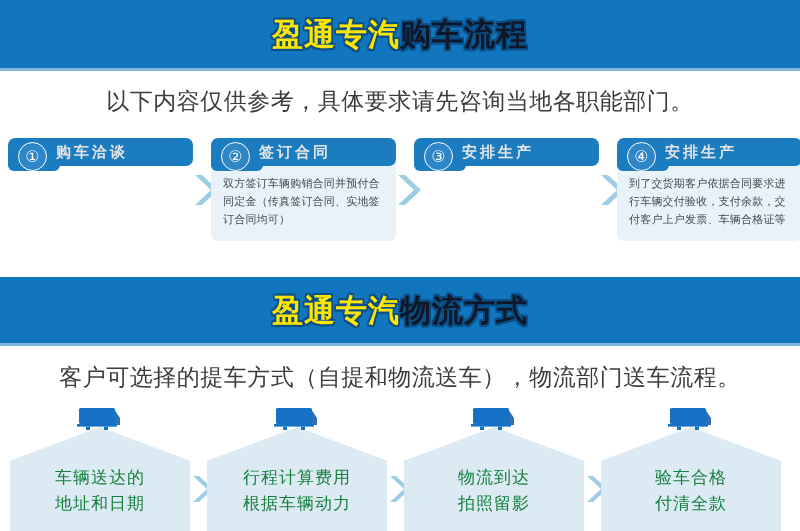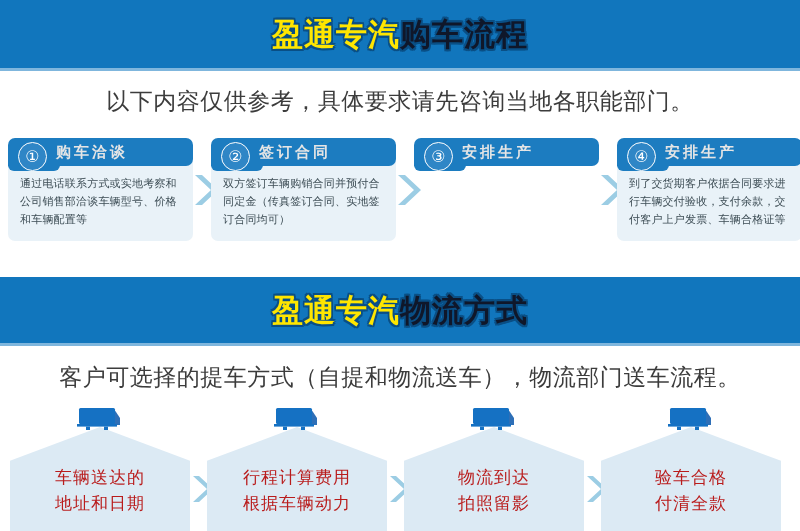--- a/index.html
+++ b/index.html
@@ -114,21 +114,21 @@
   .logi-card{
     position:absolute;top:22px;width:180px;height:109px;
   }
   .pent{
     position:absolute;left:0;top:0;width:180px;height:109px;
     background:#dceaf4;
     clip-path:polygon(0% 31%, 50% 0%, 100% 31%, 100% 100%, 0% 100%);
   }
   .logi-text{
     position:absolute;left:0;top:38px;width:180px;
-    text-align:center;color:#b91c1c;font-size:17px;
+    text-align:center;color:#15803d;font-size:17px;
     line-height:1.55;letter-spacing:1px;white-space:nowrap;
   }
   .truck{
     position:absolute;top:-22px;left:50%;
     transform:translateX(-50%);
     width:52px;height:28px;
   }
 </style>
 </head>
 <body>
@@ -140,23 +140,20 @@
       <span class="t-yellow">盈通专汽</span><span class="t-white">购车流程</span>
     </div>
   </div>
   <div class="banner-underline" style="top:68px;"></div>
 
   <div class="subcaption" style="top:86px;">以下内容仅供参考，具体要求请先咨询当地各职能部门。</div>
 
   <div class="steps-row">
 
     <div class="step-card" style="left:8px;">
-      <div class="step-body">
-        <div class="step-text">通过电话联系方式或实地考察和公司销售部洽谈车辆型号、价格和车辆配置等</div>
-      </div>
       <div class="step-head">
         <span class="step-title">购车洽谈</span>
       </div>
       <div class="num-badge">①</div>
     </div>
 
     <div class="chev" style="left:191px;top:33px;">
       <svg width="28" height="38" viewBox="0 0 28 38" aria-hidden="true">
         <path d="M4 4 L20 19 L4 34 L11 34 L27 19 L11 4 Z" fill="#9ccde4"></path>
       </svg>

